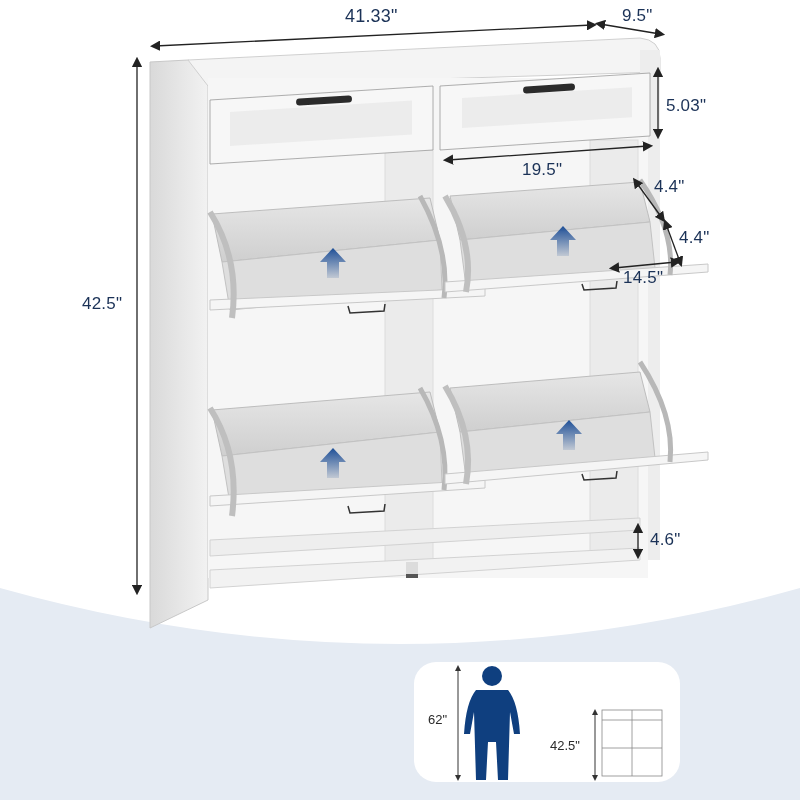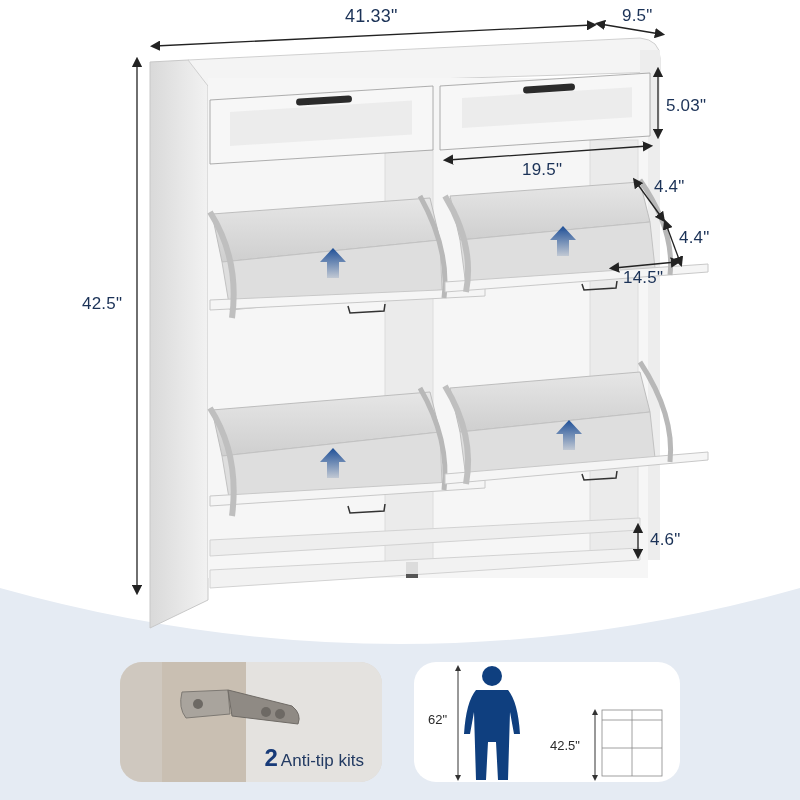--- a/index.html
+++ b/index.html
@@ -123,35 +123,20 @@
   <div class="dim" style="left:345px; top:6px; font-size:18px;">41.33"</div>
   <div class="dim" style="left:622px; top:6px;">9.5"</div>
   <div class="dim" style="left:82px; top:294px;">42.5"</div>
   <div class="dim" style="left:666px; top:96px;">5.03"</div>
   <div class="dim" style="left:522px; top:160px;">19.5"</div>
   <div class="dim" style="left:654px; top:177px;">4.4"</div>
   <div class="dim" style="left:679px; top:228px;">4.4"</div>
   <div class="dim" style="left:623px; top:268px;">14.5"</div>
   <div class="dim" style="left:650px; top:530px;">4.6"</div>
 
-  <div class="panel panel-left">
-    <svg width="262" height="120" style="position:absolute;left:0;top:0">
-      <rect x="0" y="0" width="42" height="120" fill="#cfc8bf"></rect>
-      <rect x="42" y="0" width="84" height="120" fill="#c9bfb2"></rect>
-      <rect x="126" y="0" width="136" height="120" fill="#e4e2df"></rect>
-      <path d="M62,30 L108,28 L110,52 L66,56 Q58,46 62,30 Z" fill="#a9a49d" stroke="#7d7973"></path>
-      <path d="M108,28 L172,44 Q182,52 178,62 L112,54 Z" fill="#8f8a84" stroke="#6f6b66"></path>
-      <circle cx="78" cy="42" r="5" fill="#6d6964"></circle>
-      <circle cx="146" cy="50" r="5" fill="#6d6964"></circle>
-      <circle cx="160" cy="52" r="5" fill="#6d6964"></circle>
-    </svg>
-    <div class="kits-label">
-      <span class="num">2</span><span>Anti-tip kits</span>
-    </div>
-  </div>
 
   <div class="panel panel-right">
     <svg width="266" height="120" style="position:absolute;left:0;top:0">
       <defs>
         <marker id="ah2" markerWidth="6" markerHeight="6" refX="3" refY="3" orient="auto-start-reverse">
           <path d="M0,0 L6,3 L0,6 Z" fill="#333"></path>
         </marker>
       </defs>
       <line x1="44" y1="6" x2="44" y2="116" stroke="#333" stroke-width="1" marker-start="url(#ah2)" marker-end="url(#ah2)"></line>
       <g fill="#0f3f7f">

